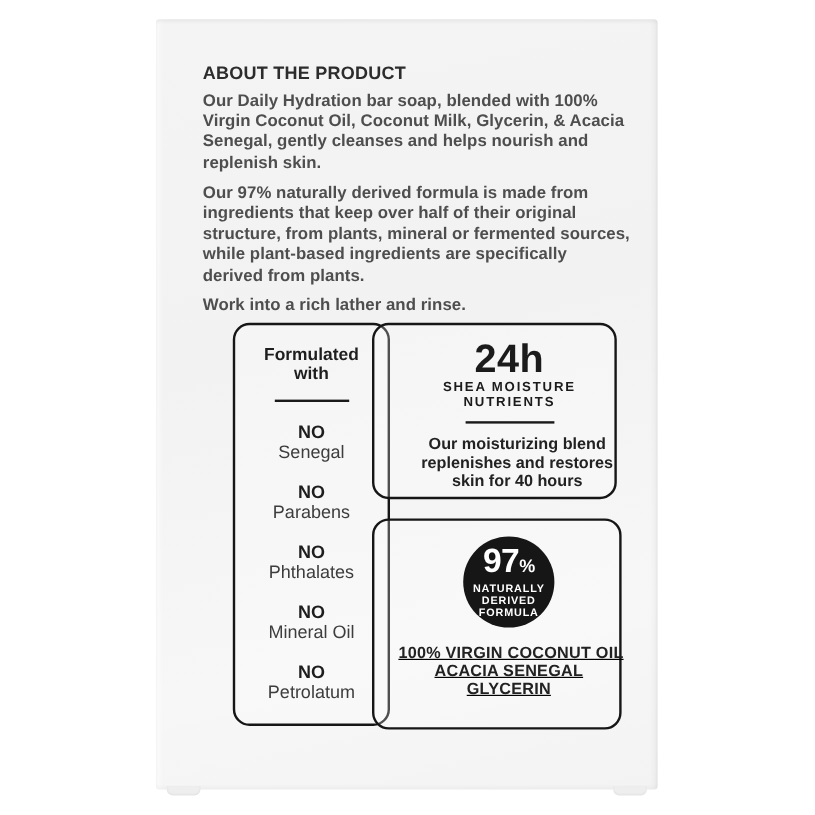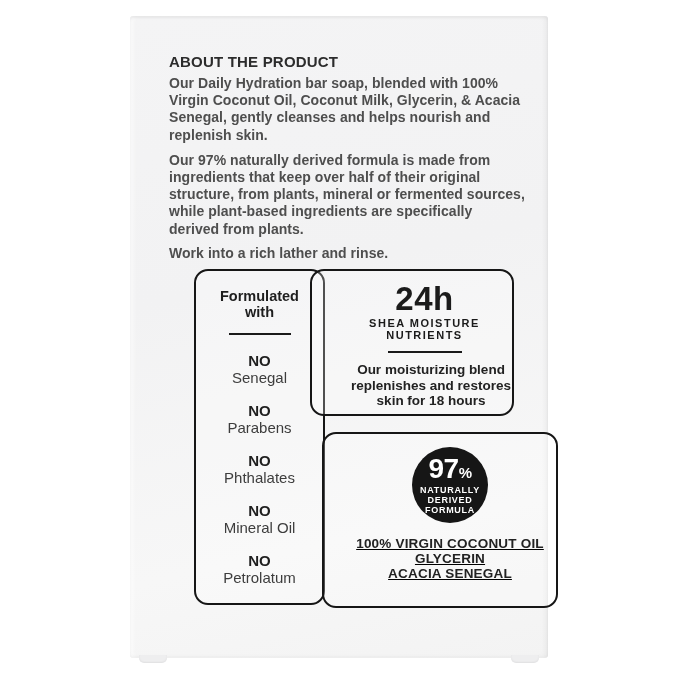--- a/index.html
+++ b/index.html
@@ -36,21 +36,21 @@
   }
   .usage{margin-top:-1px;}
 
   .panel{
     position:absolute;box-sizing:border-box;
     border:2px solid #161616;border-radius:14px;
     text-align:center;background:rgba(255,255,255,0.25);
   }
   #panel-formulated{left:38px;top:253px;width:131px;height:336px;margin-left:26px;}
   #panel-moisture{left:180px;top:253px;width:204px;height:147px;padding-left:25px;}
-  #panel-derived{left:192px;top:416px;width:236px;height:176px;padding-left:20px;}
+  #panel-derived{left:180px;top:416px;width:208px;height:176px;padding-left:20px;}
 
   .fw-title{
     margin:17px auto 0;width:92px;
     font-size:14.5px;font-weight:bold;line-height:16px;color:#1e1e1e;
   }
   .fw-divider{width:62px;height:0;border:none;border-top:2px solid #1a1a1a;margin:13px auto 17px;}
   .no-item{margin-bottom:16px;}
   .no-label{display:block;font-size:15px;font-weight:bold;line-height:17px;color:#1e1e1e;}
   .no-value{display:block;font-size:15px;line-height:17px;color:#3d3d3d;}
 
@@ -117,32 +117,32 @@
     <div class="no-item">
       <span class="no-label">NO</span>
       <span class="no-value">Petrolatum</span>
     </div>
   </div>
 
   <div class="panel" id="panel-moisture">
     <div class="m-headline">24h</div>
     <div class="m-sub">SHEA MOISTURE NUTRIENTS</div>
     <hr class="m-divider">
-    <p class="m-desc">Our moisturizing blend replenishes and restores skin for 18 hours</p>
+    <p class="m-desc">Our moisturizing blend replenishes and restores skin for 40 hours</p>
   </div>
 
   <div class="panel" id="panel-derived">
     <div class="badge">
       <div class="badge-percent"><span>97</span><span class="sign">%</span></div>
       <div class="badge-line">NATURALLY</div>
       <div class="badge-line">DERIVED</div>
       <div class="badge-line">FORMULA</div>
     </div>
     <div class="ingredients">
       <div class="ingredient">100% VIRGIN COCONUT OIL</div>
+      <div class="ingredient">ACACIA SENEGAL</div>
       <div class="ingredient">GLYCERIN</div>
-      <div class="ingredient">ACACIA SENEGAL</div>
     </div>
   </div>
 
   <div class="flap left"></div>
   <div class="flap right"></div>
 </div>
 
 </body></html>

